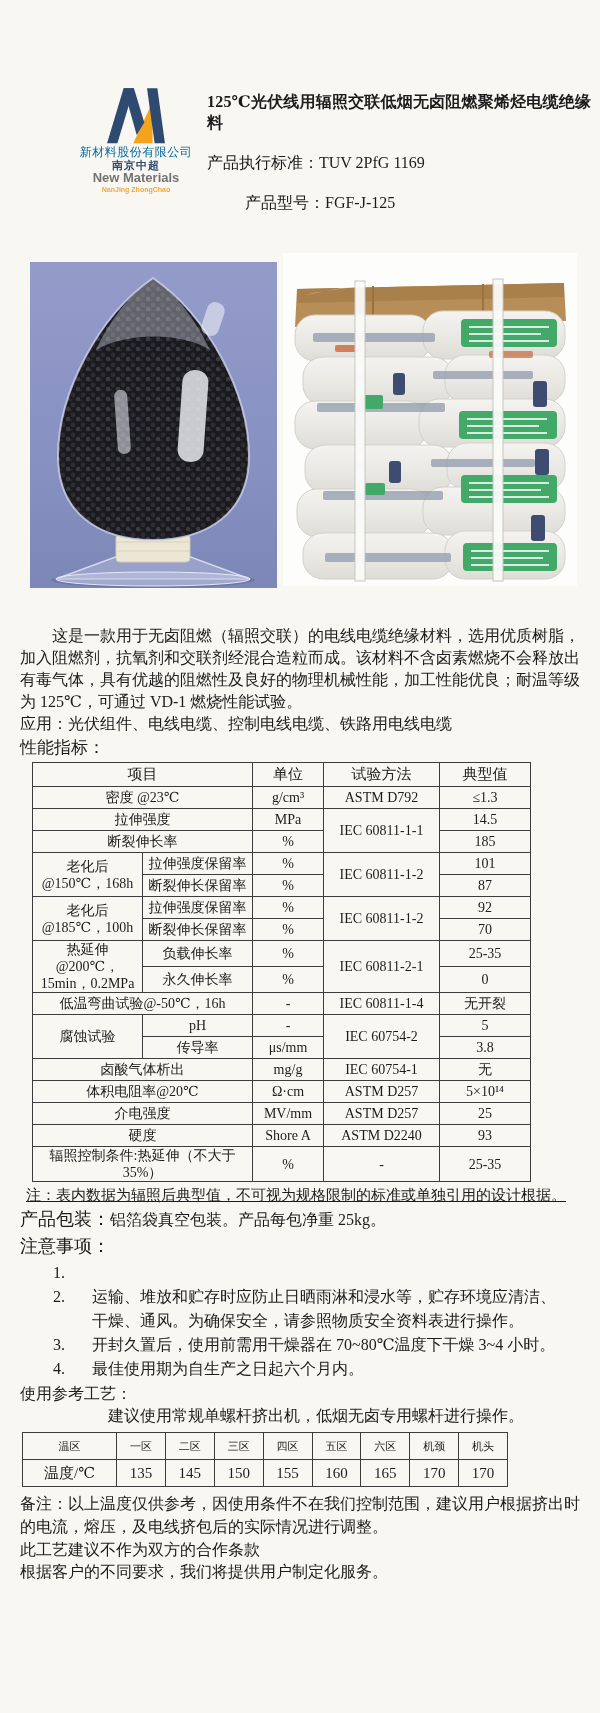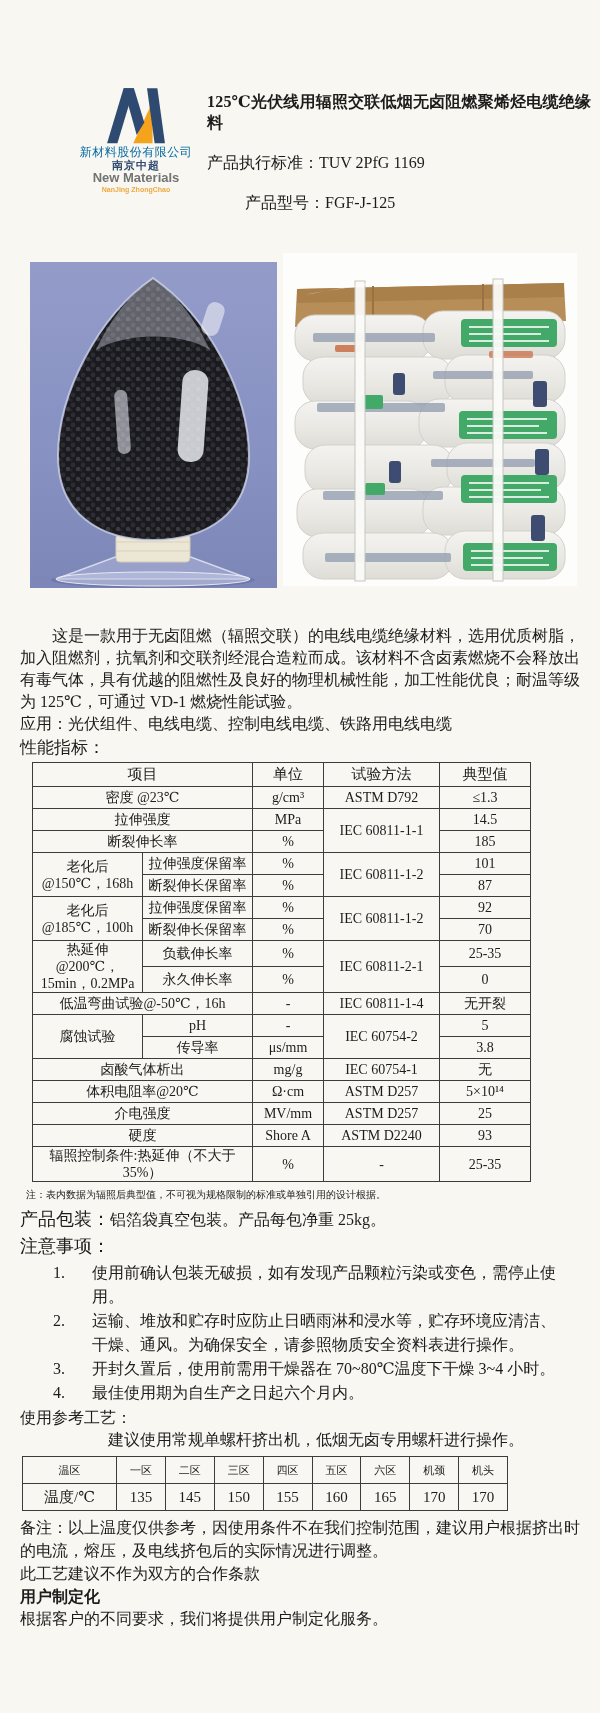--- a/index.html
+++ b/index.html
@@ -27,21 +27,21 @@
   .intro{font-size:16px;line-height:22px;text-align:justify;text-indent:2em;margin:5px 0 0 0;}
   .appline{font-size:16px;line-height:22px;margin:0;}
   .h-perf{font-size:17px;line-height:24px;margin:1px 0 2px 0;}
 
   table{border-collapse:collapse;table-layout:fixed;}
   td,th{border:1px solid #3c3c3c;text-align:center;vertical-align:middle;padding:0 2px;
         font-weight:normal;overflow:hidden;}
   .perf{width:498px;margin-left:12px;font-size:14px;}
   .perf td,.perf th{height:21px;line-height:17px;}
   .perf th{font-size:15px;height:23px;}
-  .tnote{font-size:10px;line-height:20px;margin:3px 0 0 6px;}
+  .tnote{font-size:15px;line-height:20px;margin:3px 0 0 6px;text-decoration:underline;}
   .packline{font-size:16px;line-height:26px;margin:1px 0 0 0;}
   .packline .big{font-size:18px;}
   .h-notice{font-size:18px;line-height:26px;margin:0;}
   .notices{margin:2px 0 0 0;}
   .nrow{display:flex;font-size:16px;line-height:24px;}
   .nrow .num{width:39px;padding-left:33px;flex:none;}
   .nrow .txt{flex:1;padding-right:10px;}
   .h-proc{font-size:16px;line-height:22px;margin:2px 0 0 0;}
   .procline{font-size:16px;line-height:22px;margin:0 0 5px 0;text-indent:2em;text-align:center;}
   .temps{width:486px;margin-left:2px;font-size:15px;}
@@ -324,21 +324,20 @@
 
     <p class="tnote">注：表内数据为辐照后典型值，不可视为规格限制的标准或单独引用的设计根据。</p>
 
     <p class="packline"><span class="big">产品包装：</span><span>铝箔袋真空包装。产品每包净重 25kg。</span></p>
 
     <p class="h-notice">注意事项：</p>
 
     <div class="notices">
       <div class="nrow">
         <span class="num">1.</span>
-        <span class="txt">使用前确认包装无破损，如有发现产品颗粒污染或变色，需停止使用。</span>
       </div>
       <div class="nrow">
         <span class="num">2.</span>
         <span class="txt">运输、堆放和贮存时应防止日晒雨淋和浸水等，贮存环境应清洁、干燥、通风。为确保安全，请参照物质安全资料表进行操作。</span>
       </div>
       <div class="nrow">
         <span class="num">3.</span>
         <span class="txt">开封久置后，使用前需用干燥器在 70~80℃温度下干燥 3~4 小时。</span>
       </div>
       <div class="nrow">
@@ -383,17 +382,16 @@
         <td>160</td>
         <td>165</td>
         <td>170</td>
         <td>170</td>
       </tr>
     </tbody>
       </table>
 
     <p class="remark">备注：以上温度仅供参考，因使用条件不在我们控制范围，建议用户根据挤出时的电流，熔压，及电线挤包后的实际情况进行调整。</p>
     <p class="terms">此工艺建议不作为双方的合作条款</p>
-    <p class="h-custom">用户制定化</p>
     <p class="customtxt">根据客户的不同要求，我们将提供用户制定化服务。</p>
 
   </div>
 </div>
 
 </body></html>

